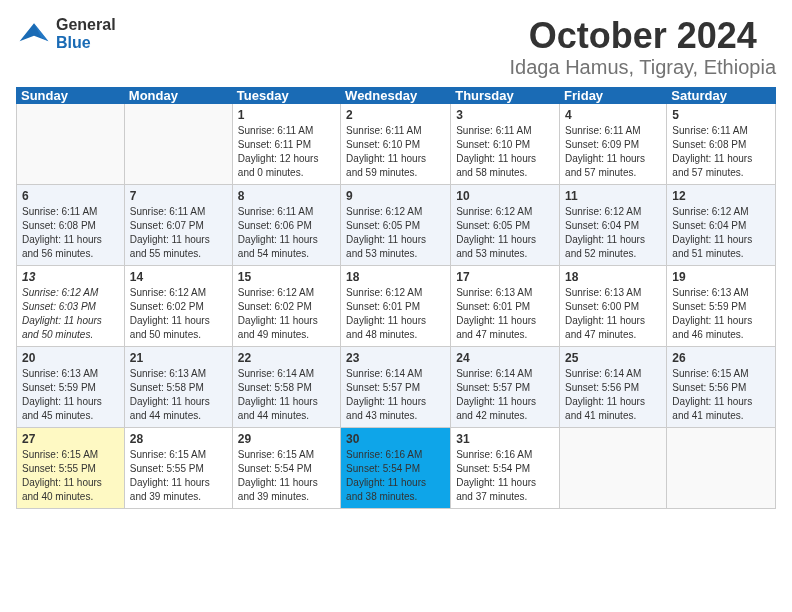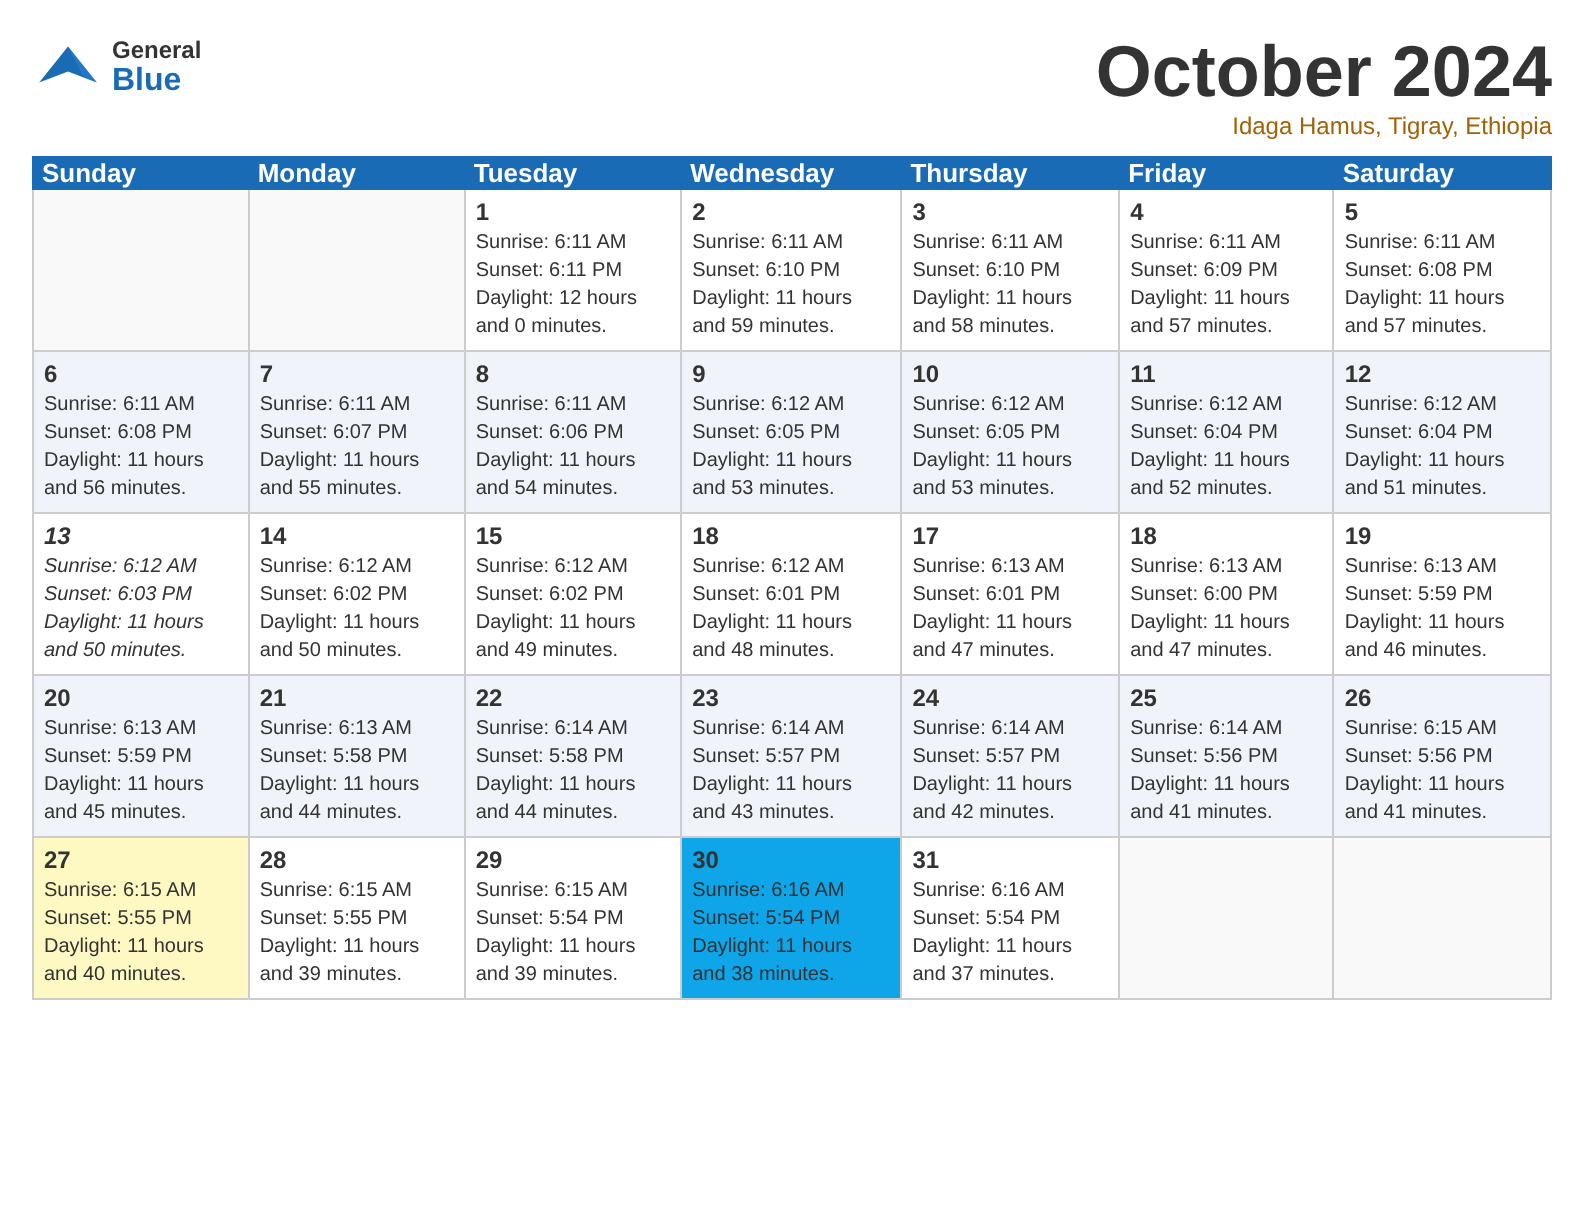--- a/index.html
+++ b/index.html
@@ -29,22 +29,22 @@
       text-align: right;
     }
     .month-title {
       font-size: 36px;
       font-weight: bold;
       color: #333;
       line-height: 1.1;
       text-align: center;
     }
     .subtitle {
-      font-size: 12px;
-      color: #a16207;
+      font-size: 20px;
+      color: #737373;
     }
     .calendar {
       width: 100%;
       border-collapse: collapse;
       border: 1px solid #ccc;
     }
     .calendar th {
       background-color: #1a6bb5;
       color: #fff;
       font-size: 13px;
@@ -83,21 +83,21 @@
 </head>
 <body>
 
 <div class="header">
   <div class="logo">
     <svg class="logo-bird" viewBox="0 0 40 40" xmlns="http://www.w3.org/2000/svg">
       <polygon points="20,8 36,28 20,22 4,28" fill="#1a6bb5"></polygon>
       <polygon points="20,8 36,28 28,24" fill="#2980d0" opacity="0.6"></polygon>
     </svg>
     <div>
-      <div style="font-size:12px;font-weight:bold;color:#333;">General</div>
+      <div style="font-size:16px;font-weight:bold;color:#333;">General</div>
       <div style="font-size:16px;font-weight:bold;color:#1a6bb5;">Blue</div>
     </div>
   </div>
   <div class="title-block">
     <div class="month-title">October 2024</div>
     <div class="subtitle">Idaga Hamus, Tigray, Ethiopia</div>
   </div>
 </div>
 
 <table class="calendar">

